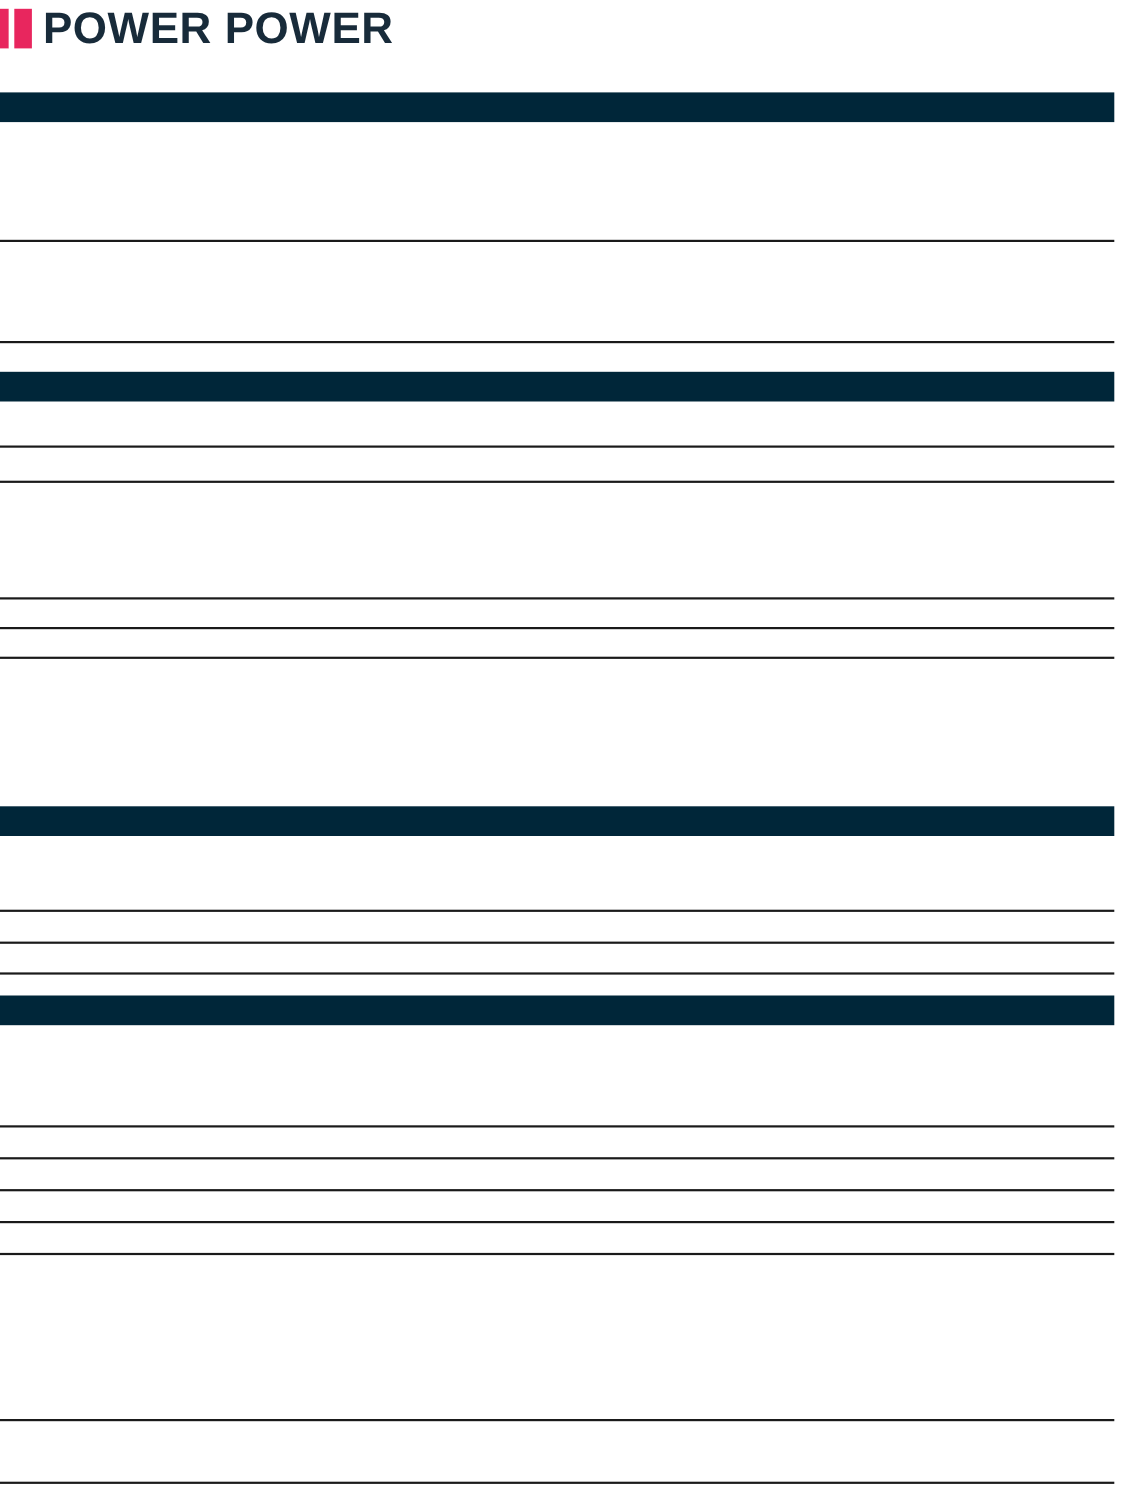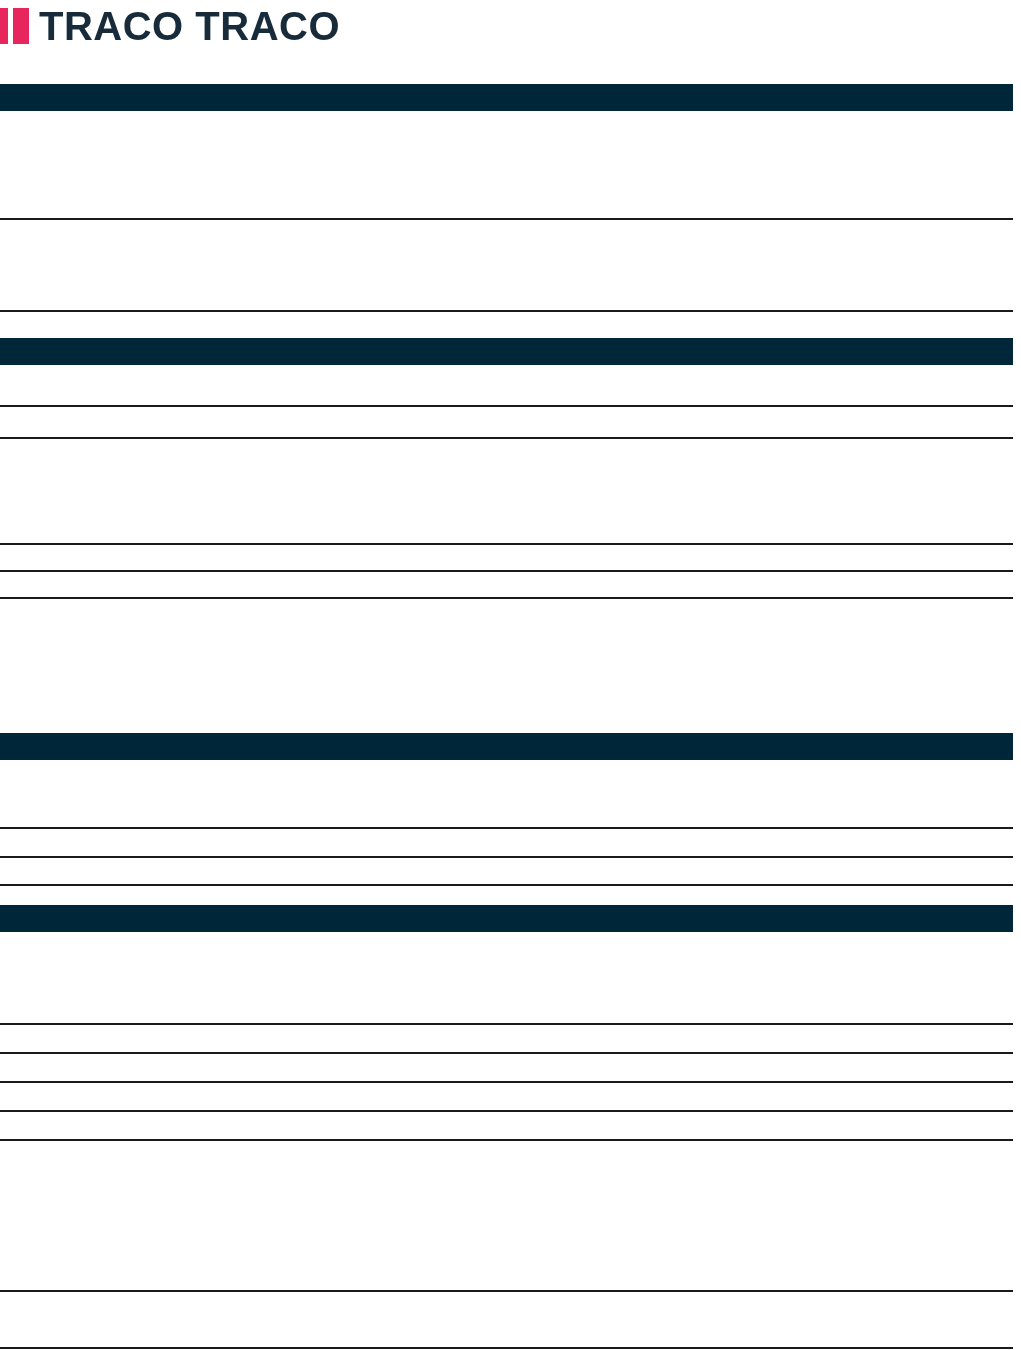--- a/index.html
+++ b/index.html
@@ -91,21 +91,21 @@
 <body>
 
 <div class="page">
 
   <div class="logo">
     <span class="logo-mark">
       <span class="logo-bar thin"></span>
       <span class="logo-bar gap"></span>
       <span class="logo-bar wide"></span>
     </span>
-    <span class="logo-text">TRACO TRACO</span>
+    <span class="logo-text">POWER POWER</span>
   </div>
 
   <div id="sections-root">
       <div class="section-bar" style="top: 84px; height: 27px; width: 1013px;"></div>
       <div class="row" style="top: 111px; height: 107px; width: 1013px;">
         <span class="cell-label" style="left: 3px; top: 4px;"></span>
         <span class="cell-value" style="left: 300px; top: 4px;"></span>
       </div>
       <div class="row" style="top: 220px; height: 90px; width: 1013px;">
         <span class="cell-label" style="left: 3px; top: 4px;"></span>

